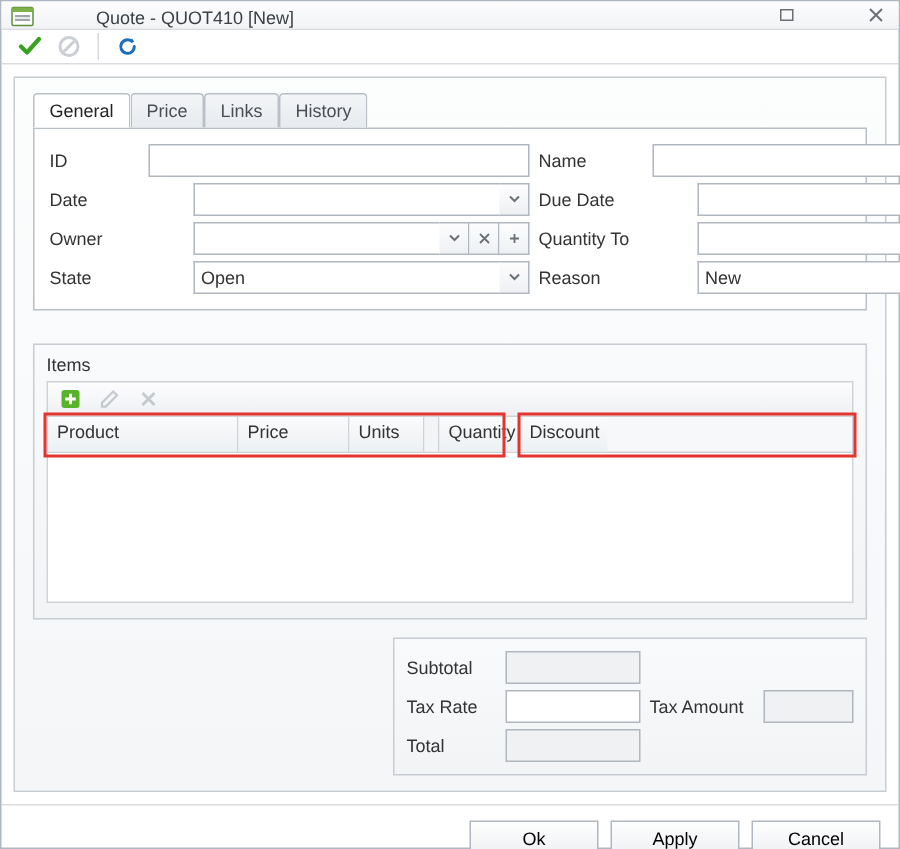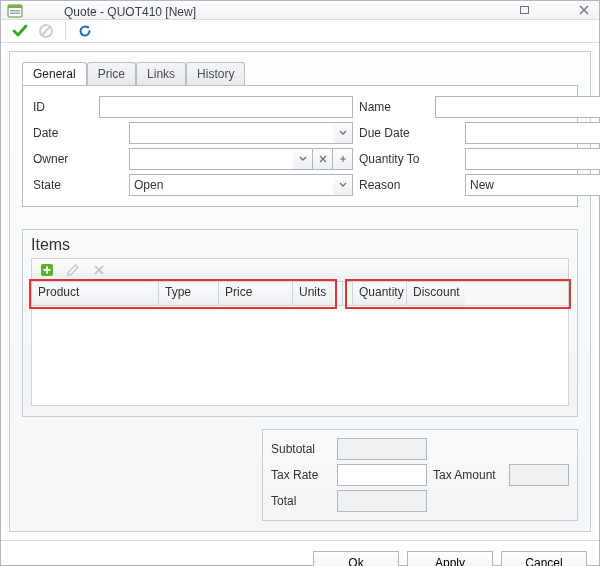--- a/index.html
+++ b/index.html
@@ -110,21 +110,21 @@
   }
   .dropbtn { border-left:none; }
   .xbtn { border-left:none; }
   .plusbtn { border-left:none; }
   .items-panel {
     margin: 14px 12px 4px 12px;
     border:1px solid #c7ccd2;
     background: linear-gradient(#f9fafb,#f2f4f6);
     padding: 6px 8px 10px 8px;
   }
-  .items-title { font-size:16px; color:#333; margin-bottom:4px; }
+  .items-title { font-size:12px; color:#333; margin-bottom:4px; }
   .items-toolbar {
     border:1px solid #cfd3d8;
     background: linear-gradient(#fdfdfe,#eef0f3);
     height:24px;
     display:flex;
     align-items:center;
     gap:4px;
     padding:0 4px;
   }
   .items-header {
@@ -340,21 +340,20 @@
         <span class="tbtn" style="opacity:.45">
           <svg width="12" height="12" viewBox="0 0 12 12">
               <path d="M2 2 L10 10 M10 2 L2 10" stroke="#8d949c" stroke-width="2"></path>
             </svg>
         </span>
       </div>
 
       <div class="items-area">
         <div class="items-header">
           <div class="hcell" style="width:127px">Product</div>
-          <div class="hcell" style="width:60px">Type</div>
           <div class="hcell" style="width:74px">Price</div>
           <div class="hcell" style="width:50px">Units</div>
           <div style="width:10px;background:#f2f4f6;border-right:1px solid #cfd3d8;"></div>
           <div class="hcell" style="width:54px">Quantity</div>
           <div class="hcell" style="width:58px">Discount</div>
         </div>
         <div class="items-body"></div>
         <div class="redbox" style="left:-2px; top:-3px; width:308px; height:30px;"></div>
         <div class="redbox" style="left:314px; top:-3px; right:-2px; height:30px;"></div>
       </div>

